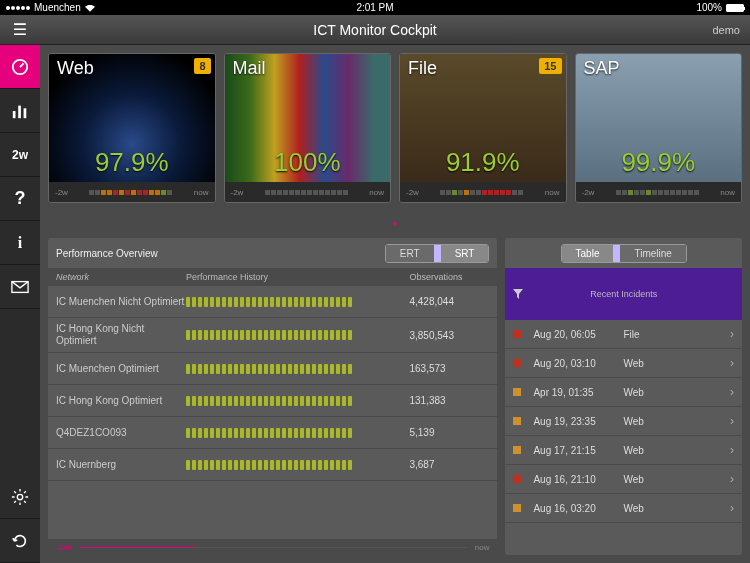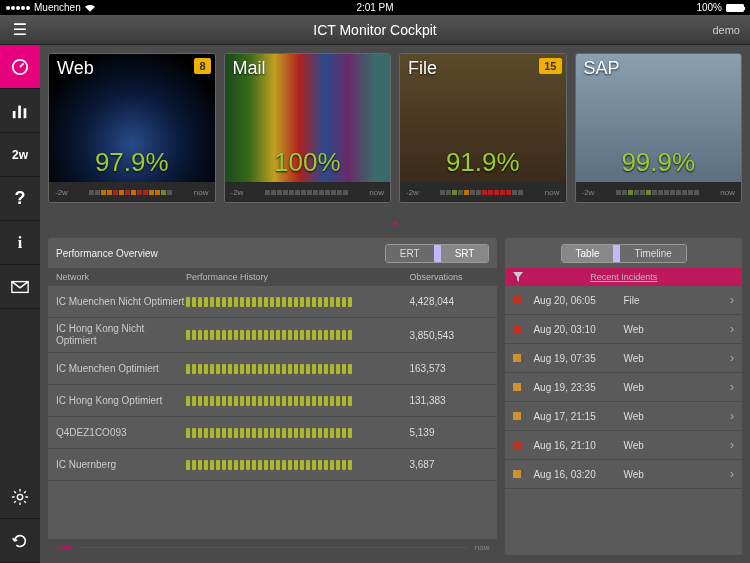--- a/index.html
+++ b/index.html
@@ -68,40 +68,40 @@
 .panel-right { flex: 1; }
 
 .panel-head { height: 30px; display: flex; align-items: center; justify-content: space-between; padding: 0 8px; }
 .panel-title { color: #eee; font-size: 10px; font-weight: 300; }
 .seg { display: flex; border: 1px solid #999; border-radius: 3px; overflow: hidden; }
 .seg button { background: #6a6a6a; color: #ddd; border: none; padding: 3px 14px; font-size: 10px; cursor: pointer; }
 .seg button.active { background: #888; color: #fff; }
 .seg button + button { border-left: 7px solid #c4b5fd; }
 
 .thead { display: flex; background: #4a4a4a; color: #bbb; font-size: 9px; padding: 4px 8px; }
-.thead .c1 { width: 130px; }
+.thead .c1 { width: 130px; font-style: italic; }
 .thead .c2 { flex: 1; }
 .thead .c3 { width: 80px; }
 
 .rows { flex: 1; overflow: hidden; }
 .row { display: flex; align-items: center; padding: 5px 8px; border-bottom: 1px solid #4a4a4a; color: #ddd; font-size: 10px; min-height: 32px; }
 .row .c1 { width: 130px; color: #ccc; line-height: 1.2; }
 .row .c2 { flex: 1; }
 .row .c3 { width: 80px; color: #ddd; }
 .bars { display: flex; gap: 2px; }
 .bars span { width: 4px; height: 10px; background: #aab82a; border-radius: 1px; }
 
 .panel-foot { height: 16px; display: flex; align-items: center; justify-content: space-between; padding: 0 8px; background: #4a4a4a;}
 .panel-foot span { color: #888; font-size: 8px; }
 .panel-foot .line { flex:1; margin: 0 8px; height:1px; background: linear-gradient(90deg, #e6007e 0%, #e6007e 30%, #555 30%, #555 100%); position: relative;}
 .panel-foot .lbl { color: #e6007e; font-size: 8px; }
 
 
 .panel-right .panel-head { justify-content: center; }
-.inc-head { display: flex; align-items: center; background: #be185d; padding: 4px 8px; color: #bbb; font-size: 9px; justify-content: center; position: relative; text-decoration: underline; }
+.inc-head { display: flex; align-items: center; background: #4c1d95; padding: 21px 8px; color: #bbb; font-size: 9px; justify-content: center; position: relative; }
 .filter-icon { position: absolute; left: 8px; }
 .inc-row { display: flex; align-items: center; padding: 7px 8px; border-bottom: 1px solid #4a4a4a; color: #ddd; font-size: 10px; }
 .sq { width: 8px; height: 8px; margin-right: 12px; }
 .sq.r { background: #c03020; }
 .sq.o { background: #d09030; }
 .inc-time { width: 90px; }
 .inc-type { flex: 1; }
 .chev { color: #aaa; font-size: 12px; }
 </style>
 </head>
@@ -554,21 +554,21 @@
                 <div class="chev">›</div>
               </div>
               <div class="inc-row">
                 <div class="sq r"></div>
                 <div class="inc-time">Aug 20, 03:10</div>
                 <div class="inc-type">Web</div>
                 <div class="chev">›</div>
               </div>
               <div class="inc-row">
                 <div class="sq o"></div>
-                <div class="inc-time">Aug 19, 07:35</div>
+                <div class="inc-time">Apr 19, 01:35</div>
                 <div class="inc-type">Web</div>
                 <div class="chev">›</div>
               </div>
               <div class="inc-row">
                 <div class="sq o"></div>
                 <div class="inc-time">Aug 19, 23:35</div>
                 <div class="inc-type">Web</div>
                 <div class="chev">›</div>
               </div>
               <div class="inc-row">

